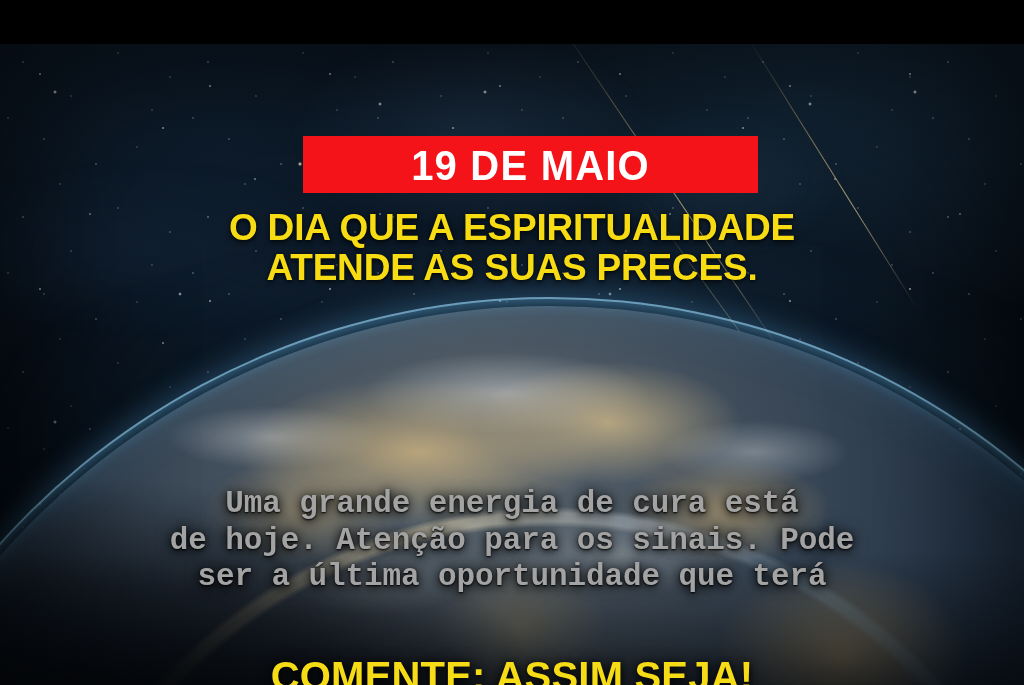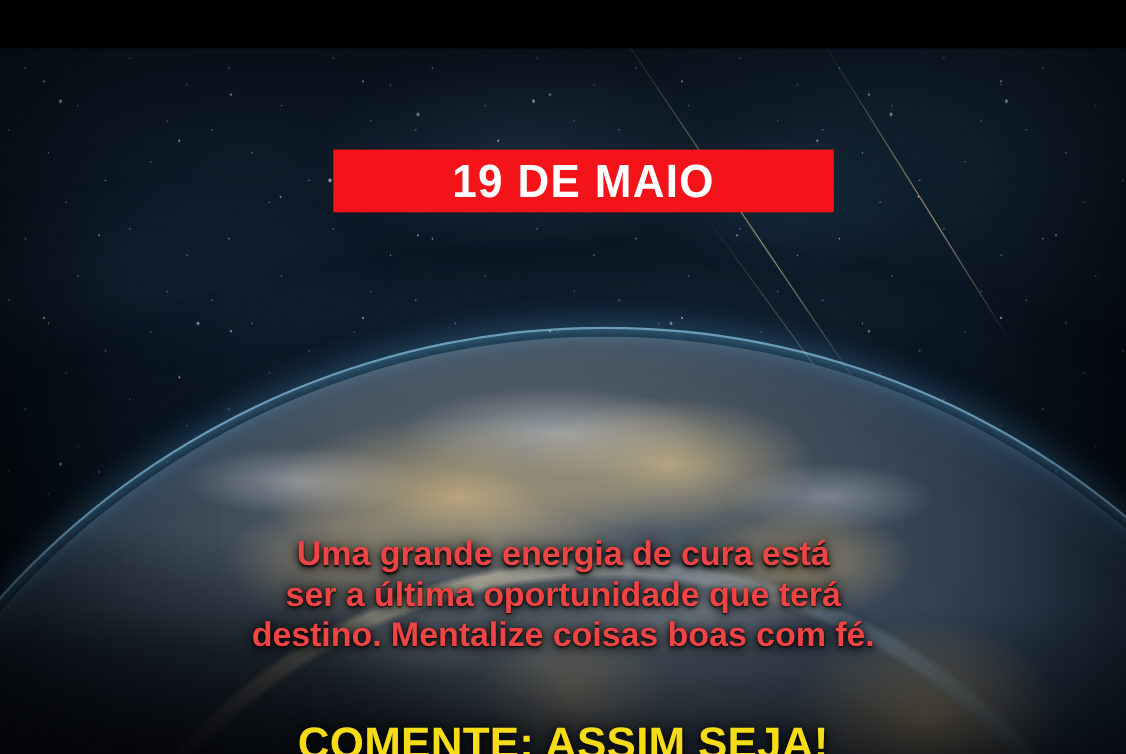--- a/index.html
+++ b/index.html
@@ -199,27 +199,28 @@
     letter-spacing:-0.2px;
     text-shadow:0 2px 5px rgba(0,0,0,.75), 0 0 2px rgba(0,0,0,.6);
     white-space:nowrap;
   }
   #headline .hl{display:block;}
 
   #body-copy{
     position:absolute;
     left:0; right:0; top:442px;
     text-align:center;
-    color:#ef4444;
+    color:#a3a3a3;
     font-size:31px;
     font-weight:bold;
     line-height:1.185;
     letter-spacing:-0.1px;
     text-shadow:0 2px 8px rgba(0,0,0,.88), 0 0 16px rgba(0,0,0,.7), 0 1px 2px rgba(0,0,0,.9);
     white-space:nowrap;
+    font-family:Liberation Mono, monospace;
   }
   #body-copy .bl{display:block;}
 
   #cta{
     position:absolute;
     left:0; right:0; top:612px;
     text-align:center;
     color:#F6DB17;
     font-size:40px;
     font-weight:bold;
@@ -256,23 +257,27 @@
 
   <div class="layer" id="bottom-vig"></div>
   <div class="layer" id="edge-vig"></div>
 
   <div id="content">
 
     <div id="date-banner">
       <span id="date-banner-text">19 DE MAIO</span>
     </div>
 
+    <div id="headline">
+      <span class="hl">O DIA QUE A ESPIRITUALIDADE</span>
+      <span class="hl">ATENDE AS SUAS PRECES.</span>
+    </div>
 
     <div id="body-copy">
       <span class="bl">Uma grande energia de cura está</span>
+      <span class="bl">de hoje. Atenção para os sinais. Pode</span>
       <span class="bl">ser a última oportunidade que terá</span>
-      <span class="bl">destino. Mentalize coisas boas com fé.</span>
     </div>
 
     <div id="cta">COMENTE: ASSIM SEJA!</div>
 
   </div>
 </div>
 
 </body></html>

